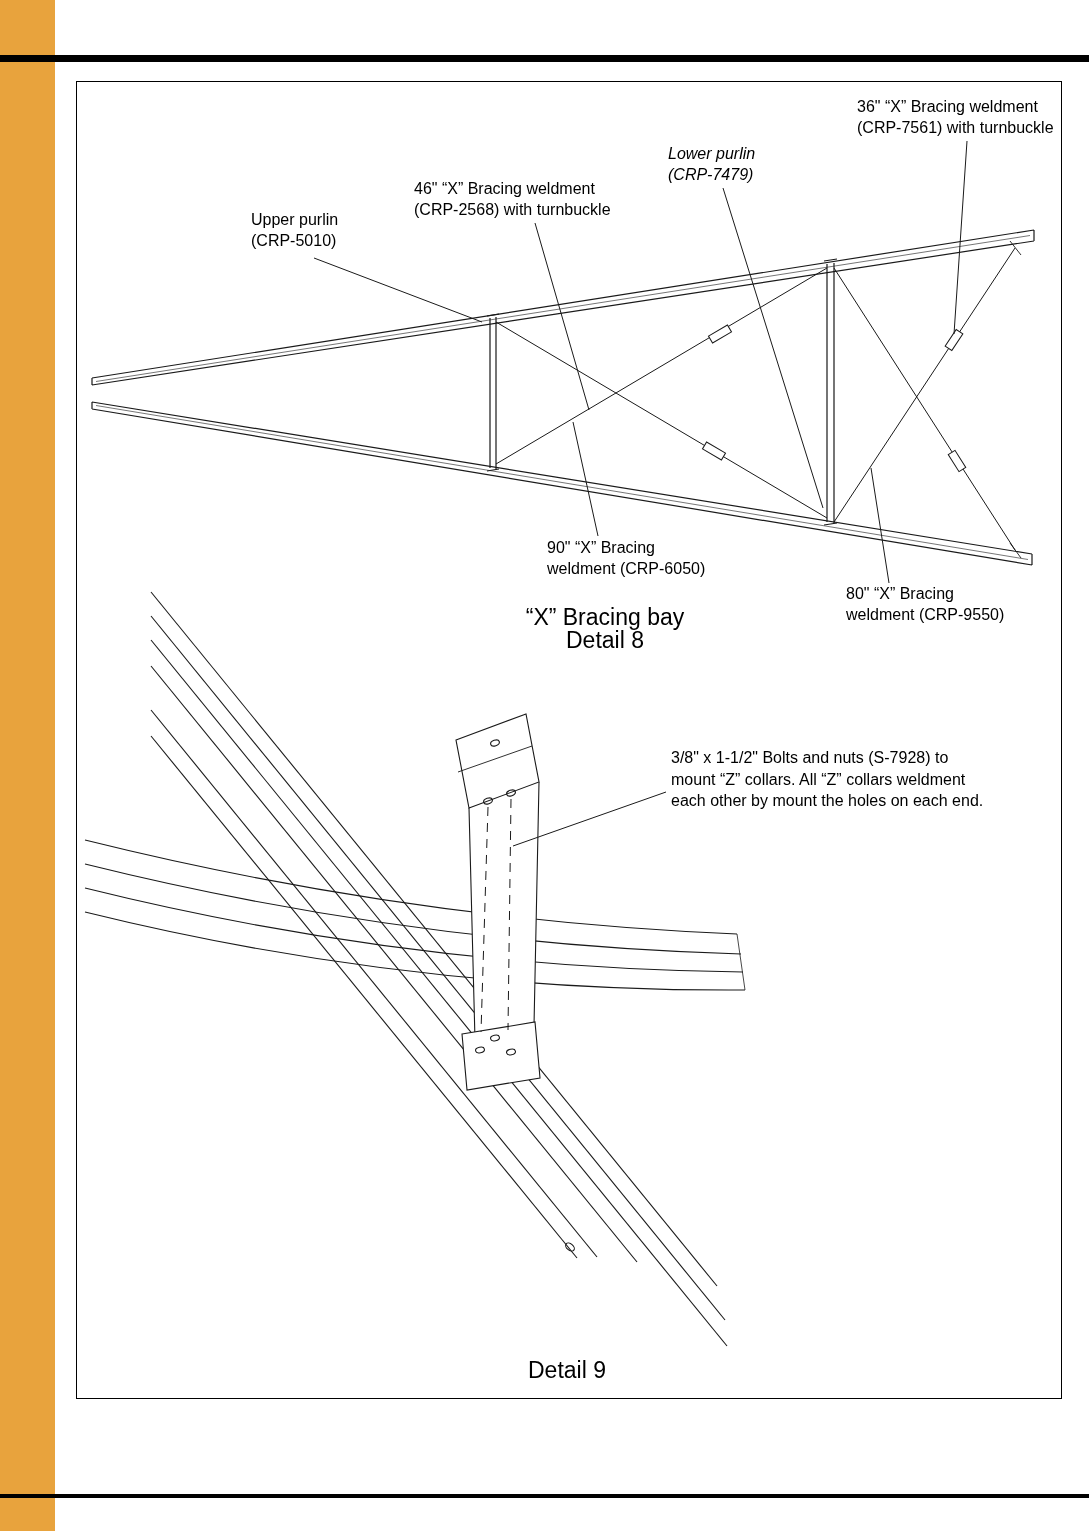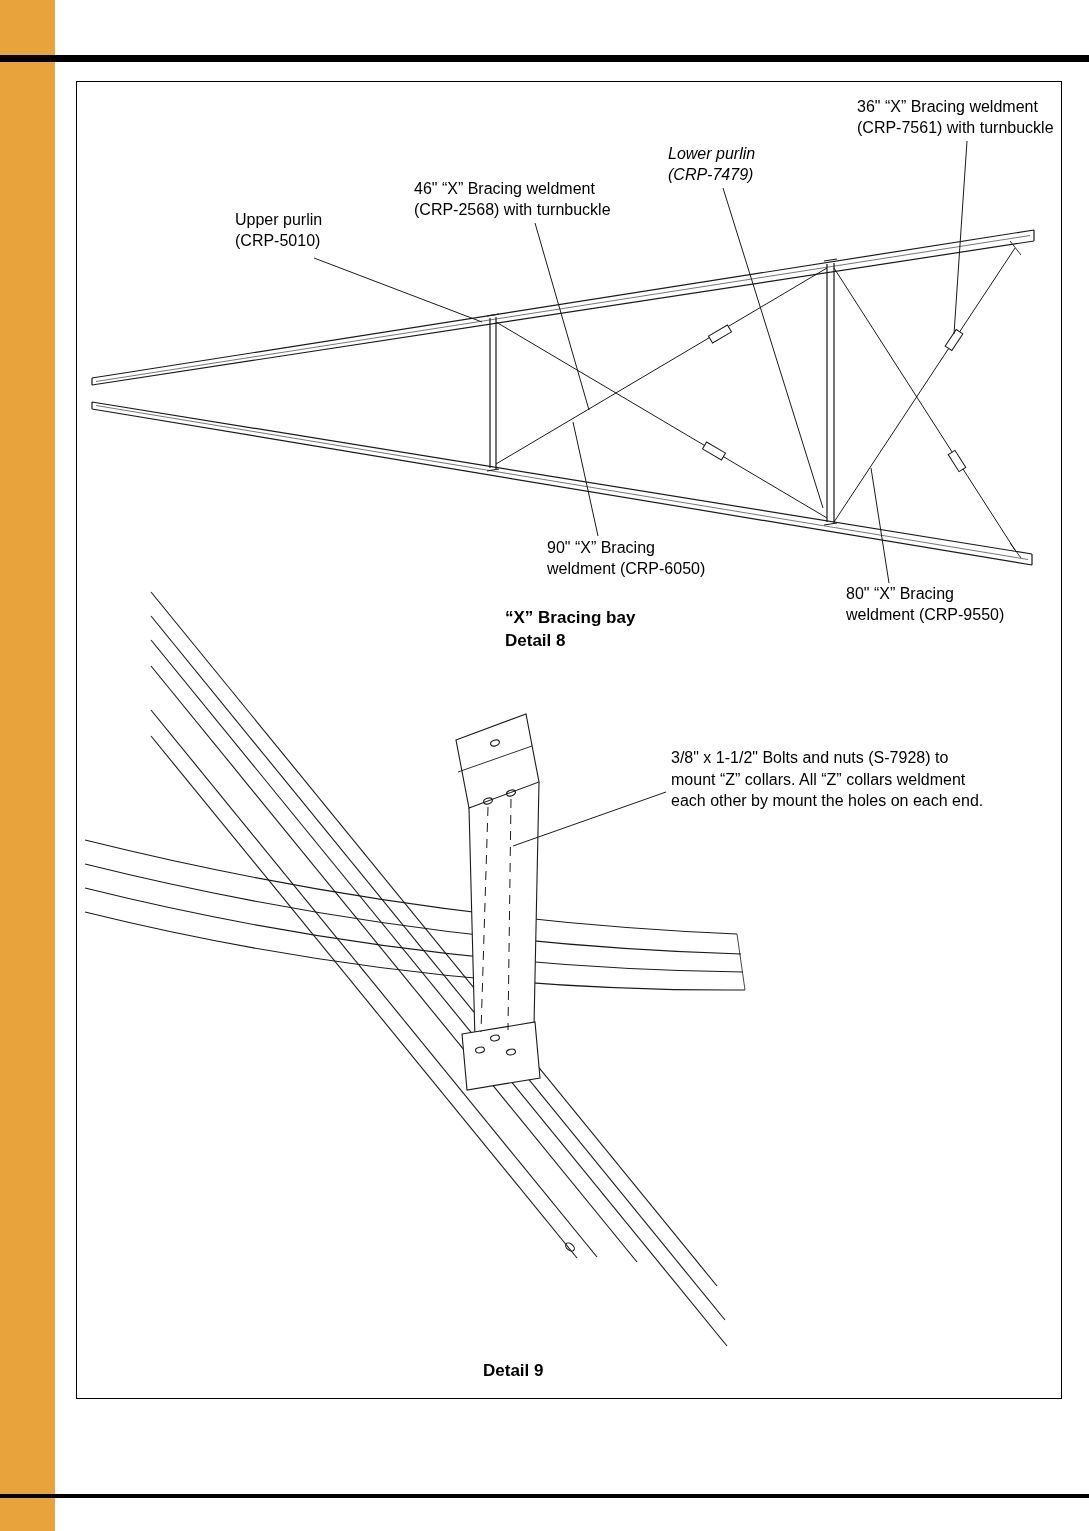--- a/index.html
+++ b/index.html
@@ -11,21 +11,21 @@
   .gold-bar{position:absolute;left:0;top:0;width:55px;height:1531px;background:#e8a33d;}
   .rule{position:absolute;left:0;width:1089px;background:#000;}
   .rule.top{top:55px;height:7px;}
   .rule.bottom{top:1494px;height:4px;}
   .frame{
     position:absolute;left:76px;top:81px;width:986px;height:1318px;
     border:1.6px solid #000;box-sizing:border-box;background:#fff;
   }
   .frame svg{position:absolute;left:0;top:0;}
   .lbl{position:absolute;font-size:16px;line-height:21px;white-space:nowrap;}
-  .caption{position:absolute;font-size:17px;line-height:23px;font-weight:bold;width:200px;}
+  .caption{position:absolute;font-size:23px;line-height:23px;font-weight:normal;text-align:center;width:200px;}
   .note{position:absolute;font-size:16px;line-height:21.5px;white-space:nowrap;}
 </style>
 </head>
 <body>
 
 <div class="page">
 
   <div class="gold-bar" style="background: rgb(232, 163, 61);"></div>
   <div class="rule top"></div>
   <div class="rule bottom"></div>
@@ -115,21 +115,21 @@
           <ellipse cx="403" cy="968" rx="4.5" ry="2.8" transform="rotate(-12 403 968)"></ellipse>
           <ellipse cx="418" cy="956" rx="4.5" ry="2.8" transform="rotate(-12 418 956)"></ellipse>
           <ellipse cx="434" cy="970" rx="4.5" ry="2.8" transform="rotate(-12 434 970)"></ellipse>
           <ellipse cx="493" cy="1165" rx="5" ry="3.2" transform="rotate(40 493 1165)"></ellipse>
         </g>
 
         <path d="M589,710 L436,764" stroke-width="1"></path>
       </g>
     </svg>
 
-    <div class="lbl" style="left:158px;top:127px;">
+    <div class="lbl" style="left:174px;top:127px;">
       <div>Upper purlin</div>
       <div>(CRP-5010)</div>
     </div>
 
     <div class="lbl" style="left:337px;top:96px;">
       <div>46" “X” Bracing weldment</div>
       <div>(CRP-2568) with turnbuckle</div>
     </div>
 
     <div class="lbl" style="left:591px;top:61px;font-style:italic;">
@@ -156,16 +156,16 @@
       <div>“X” Bracing bay</div>
       <div>Detail 8</div>
     </div>
 
     <div class="note" style="left:594px;top:665px;">
       <div>3/8" x 1-1/2" Bolts and nuts (S-7928) to</div>
       <div>mount “Z” collars. All “Z” collars weldment</div>
       <div>each other by mount the holes on each end.</div>
     </div>
 
-    <div class="caption" style="left:406px;top:1277px;">Detail 9</div>
+    <div class="caption" style="left:390px;top:1277px;">Detail 9</div>
 
   </div>
 </div>
 
 </body></html>

